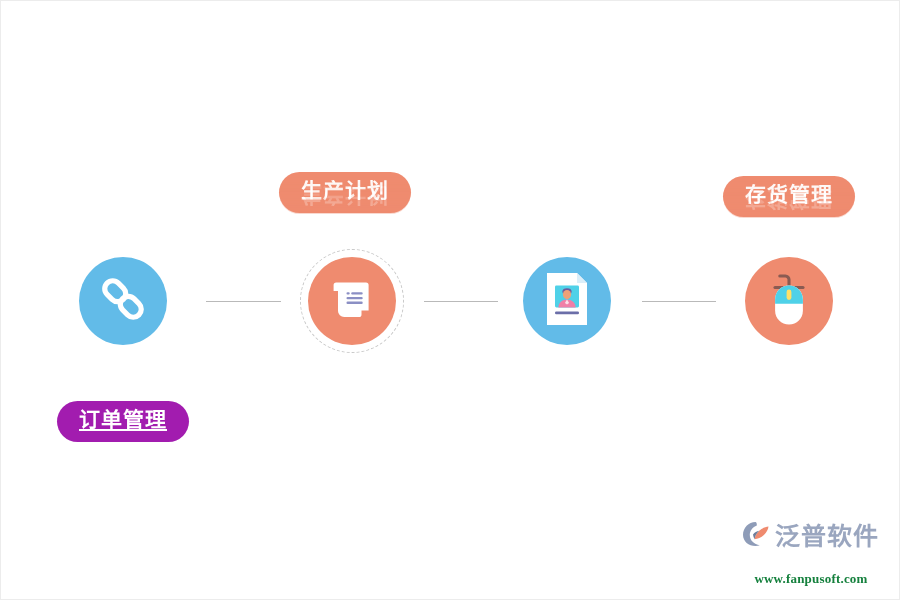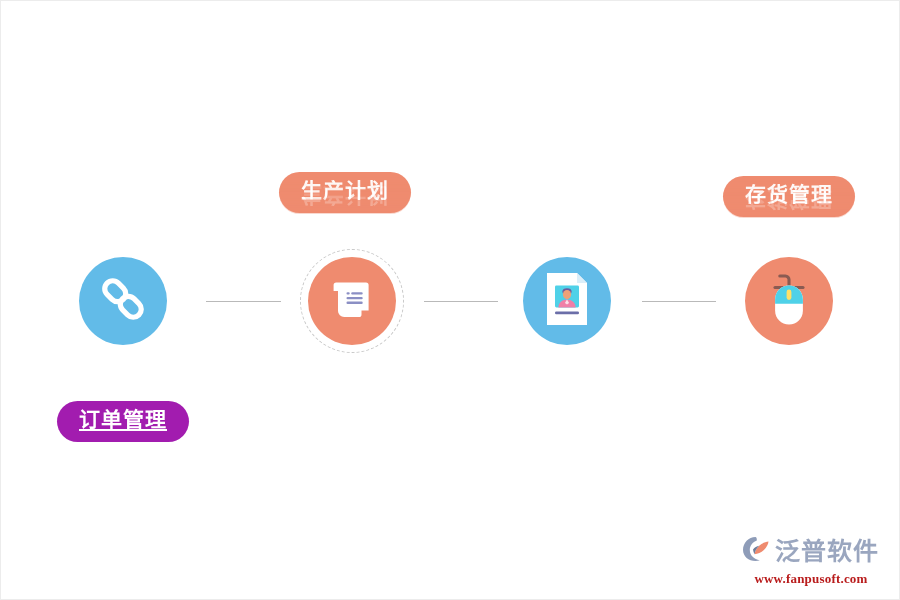--- a/index.html
+++ b/index.html
@@ -125,24 +125,24 @@
   }
   .wm-text {
     font-size: 25px;
     font-weight: 700;
     color: #9aa6bf;
     letter-spacing: 1px;
     line-height: 1;
     font-family: "DejaVu Sans", "Liberation Sans", sans-serif;
   }
   .wm-url {
-    margin-top: 4px;
+    margin-top: 19px;
     font-size: 13px;
     font-weight: 700;
-    color: #b91c1c;
+    color: #15803d;
     letter-spacing: .2px;
     font-family: "Liberation Serif", "DejaVu Serif", serif;
   }
 </style>
 </head>
 <body>
 
 <div id="canvas">
 
   <div class="flow-row">

